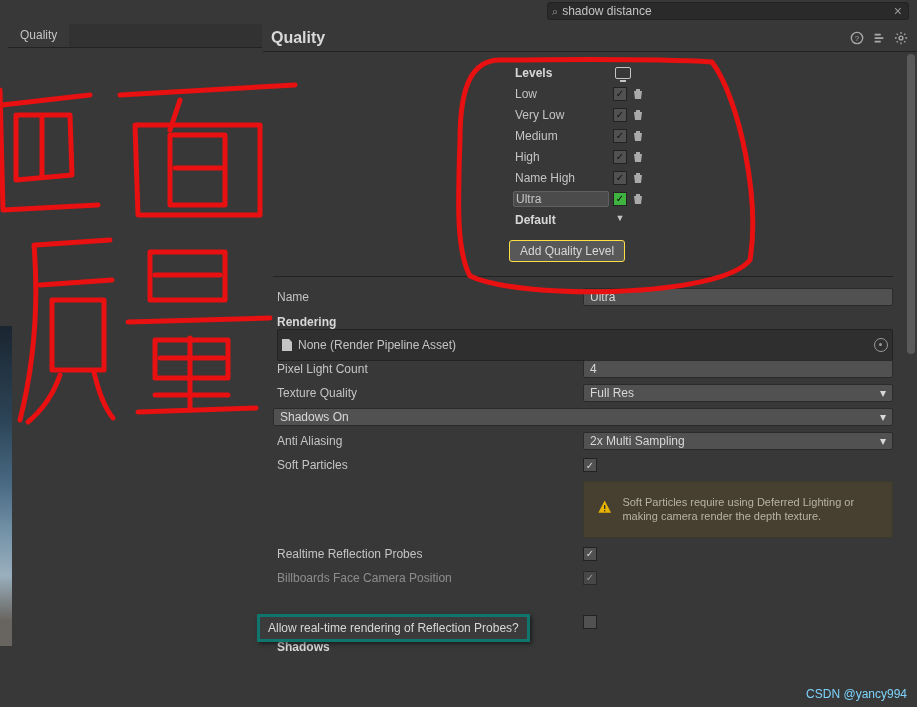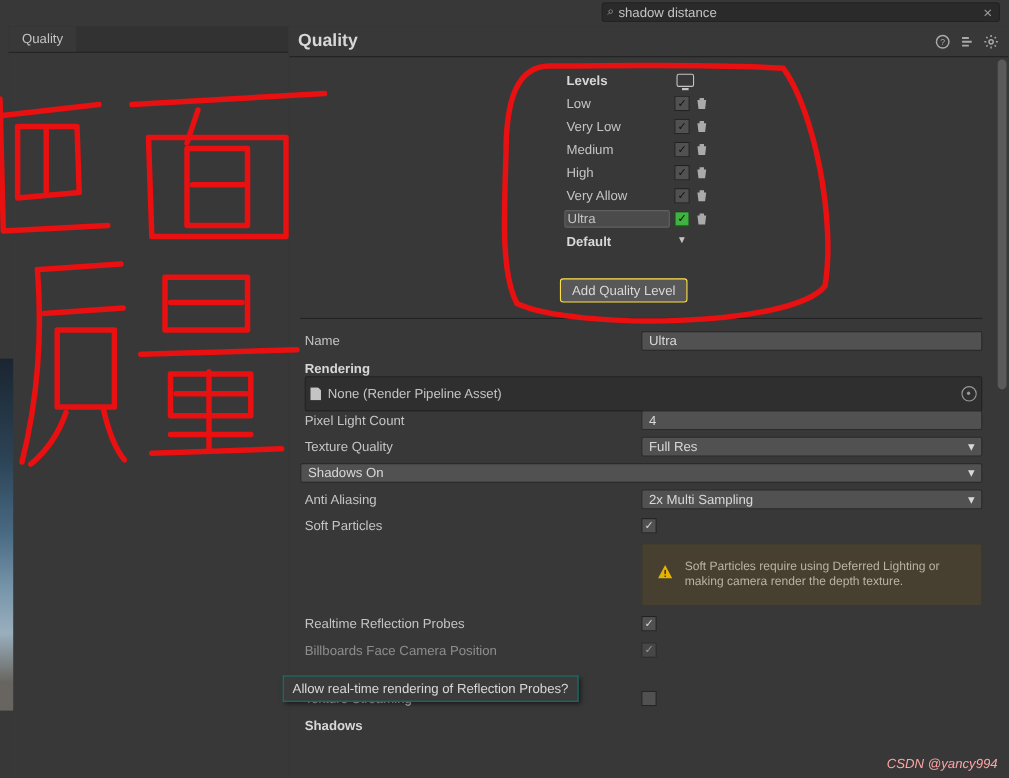--- a/index.html
+++ b/index.html
@@ -58,21 +58,21 @@
   .panel-title { font-size: 16px; font-weight: 600; color: #d8d8d8; flex: 1; }
   .head-icon { width: 16px; height: 16px; margin-left: 6px; color: #aaa; cursor: pointer; display:flex; align-items:center; justify-content:center; }
   .scroll-area {
     position: absolute; left: 0; right: 12px; top: 28px; bottom: 0;
     padding: 10px 12px 10px 10px;
   }
   .scrollbar {
     position: absolute; right: 2px; top: 30px; width: 8px; height: 300px;
     background: #5a5a5a; border-radius: 4px;
   }
-  .levels-block { padding-left: 240px; margin-bottom: 15px; }
+  .levels-block { padding-left: 240px; margin-bottom: 2px; }
   .level-row { display: flex; align-items: center; height: 21px; gap: 4px; }
   .lvl-label { width: 96px; font-size: 12px; padding-left: 2px; }
   .lvl-label.bold { font-weight: 600; color: #d8d8d8; }
   .lvl-label.sel { background: #4b4b4b; border: 1px solid #606060; border-radius: 2px; }
   .lvl-cb {
     width: 14px; height: 14px; border: 1px solid #222; background: #515151;
     display: flex; align-items: center; justify-content: center;
     cursor: pointer; font-size: 10px; color: #111;
   }
   .lvl-cb.on::after { content: "✓"; }
@@ -114,27 +114,27 @@
   .chk.on::after { content: "✓"; color: #d8d8d8; }
   .warn-box {
     margin-left: 310px; background: #474030; border: 1px solid #3a3a2a;
     padding: 13px; display: flex; gap: 10px; align-items: flex-start;
     border-radius: 2px; margin-top: 4px; margin-bottom: 4px;
   }
   .warn-icon { width: 26px; height: 24px; }
   .warn-text { font-size: 11px; color: #b8b3a4; line-height: 1.3; }
   .tooltip {
     position: absolute; left: 257px; top: 614px;
-    background: #3b3b3b; border: 1px solid #0f766e; color: #d8d8d8;
+    background: #3b3b3b; border: 3px solid #0f766e; color: #d8d8d8;
     padding: 4px 8px; font-size: 12px; z-index: 50;
     box-shadow: 2px 2px 4px rgba(0,0,0,0.5);
   }
   .watermark {
     position: absolute; right: 10px; bottom: 6px;
-    font-size: 12px; color: #fca5a5; font-style: italic;
+    font-size: 12px; color: #7dd3fc; 
   }
   .annot-svg { position: absolute; inset: 0; pointer-events: none; z-index: 100; }
 </style>
 </head>
 <body>
 
 <div class="topbar">
   <div class="search-wrap">
     <span class="search-icon">⌕</span>
     <input class="search-input" value="shadow distance" style="">
@@ -209,21 +209,21 @@
       <div class="level-row">
         <div class="lvl-label">High</div>
         <div class="lvl-cb on"></div>
         <div class="trash">
             <svg viewBox="0 0 12 12" width="12" height="12">
               <path d="M2 3h8l-1 8H3zM4 1h4v2H4z" fill="#aaa"></path>
             </svg>
           </div>
       </div>
       <div class="level-row">
-        <div class="lvl-label">Very Allow</div>
+        <div class="lvl-label">Name High</div>
         <div class="lvl-cb on"></div>
         <div class="trash">
             <svg viewBox="0 0 12 12" width="12" height="12">
               <path d="M2 3h8l-1 8H3zM4 1h4v2H4z" fill="#aaa"></path>
             </svg>
           </div>
       </div>
       <div class="level-row">
         <div class="lvl-label sel">Ultra</div>
         <div class="lvl-cb on green"></div>

